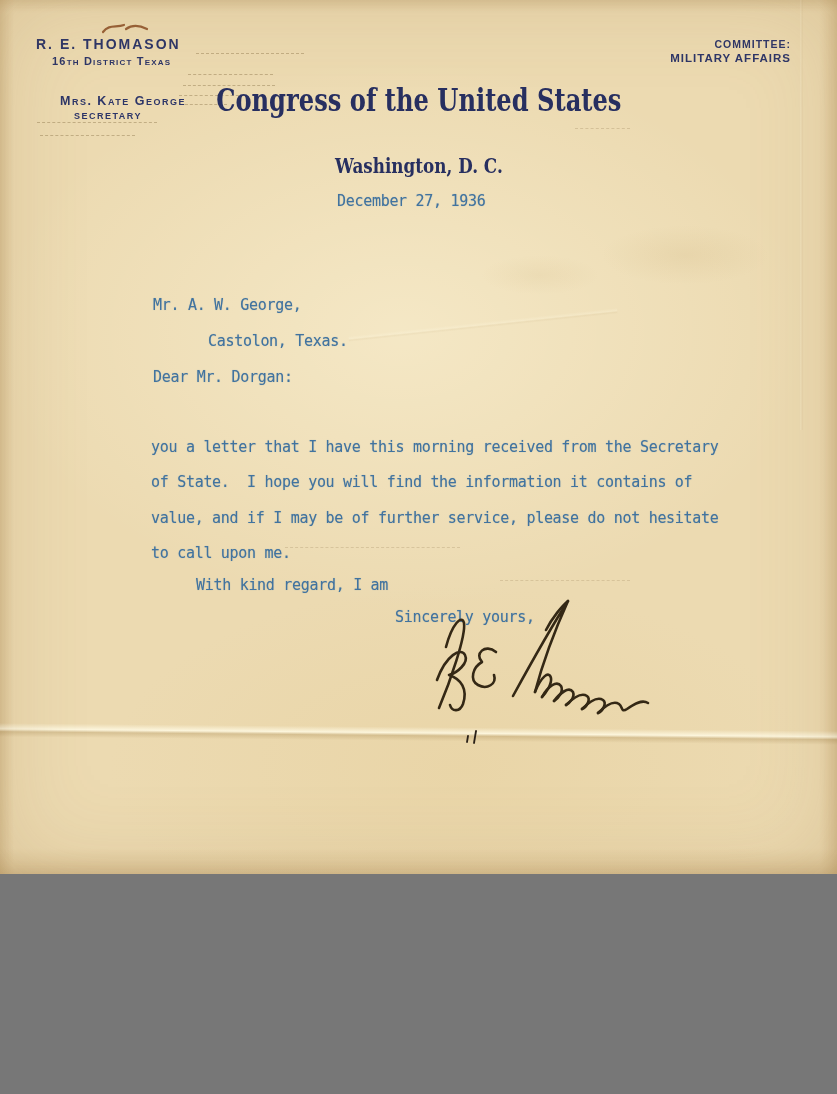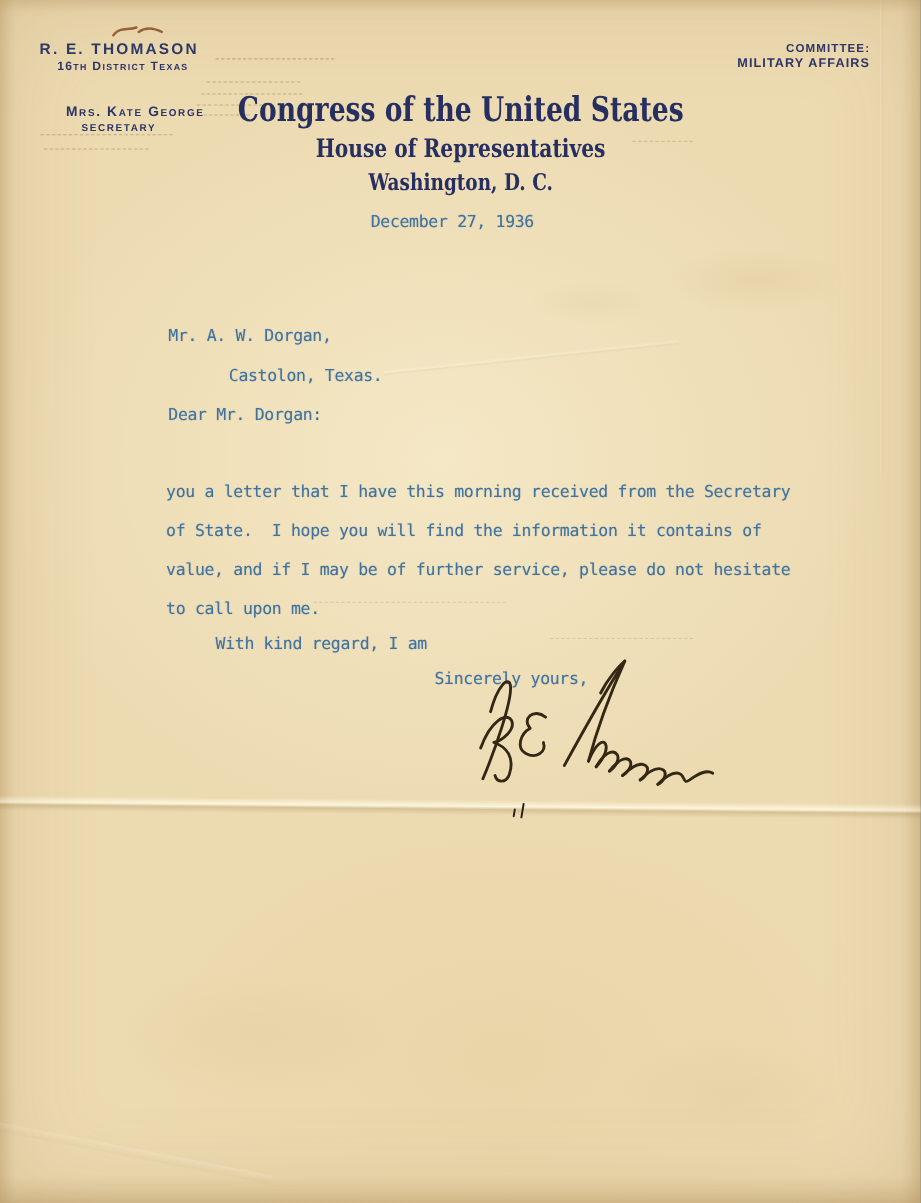--- a/index.html
+++ b/index.html
@@ -1,17 +1,17 @@
 <!DOCTYPE html>
 <html><head>
 <meta charset="utf-8">
 <style>
   html,body{margin:0;padding:0;background:#777;}
   .page{
-    position:relative;width:837px;height:1094px;overflow:hidden;
+    position:relative;width:837px;height:874px;overflow:hidden;
     background-color:#ecdab1;
     background-image:
       radial-gradient(ellipse 70% 45% at 48% 38%, rgba(255,248,222,0.45), rgba(255,248,222,0) 70%),
       radial-gradient(ellipse 60% 30% at 55% 88%, rgba(228,204,150,0.35), rgba(228,204,150,0) 70%),
       linear-gradient(to right, rgba(170,130,70,0.18) 0, rgba(170,130,70,0) 14px),
       linear-gradient(to left, rgba(170,130,70,0.20) 0, rgba(170,130,70,0) 18px),
       linear-gradient(to bottom, rgba(170,130,70,0.14) 0, rgba(170,130,70,0) 12px),
       linear-gradient(to top, rgba(160,120,60,0.22) 0, rgba(160,120,60,0) 26px);
     font-family:"Liberation Sans",sans-serif;
   }
@@ -95,25 +95,24 @@
     <div class="secretary-name">Mrs. Kate George</div>
     <div class="secretary-title">SECRETARY</div>
   </div>
 
   <div class="lh-right">
     <div class="committee-label">COMMITTEE:</div>
     <div class="committee-name">MILITARY AFFAIRS</div>
   </div>
 
   <div class="heading h1"><span>Congress of the United States</span></div>
-  <div class="heading h2"><span>House of Representatives</span></div>
   <div class="heading h3"><span>Washington, D. C.</span></div>
 
   <div class="typed" style="left:337px;top:192px;">December 27, 1936</div>
-  <div class="typed" style="left:153px;top:296px;">Mr. A. W. Dorgan,</div>
+  <div class="typed" style="left:153px;top:296px;">Mr. A. W. George,</div>
   <div class="typed" style="left:208px;top:332px;">Castolon, Texas.</div>
   <div class="typed" style="left:153px;top:368px;">Dear Mr. Dorgan:</div>
 
   <div class="typed" style="left:151px;top:438px;">you a letter that I have this morning received from the Secretary</div>
   <div class="typed" style="left:151px;top:473px;">of State.  I hope you will find the information it contains of</div>
   <div class="typed" style="left:151px;top:509px;">value, and if I may be of further service, please do not hesitate</div>
   <div class="typed" style="left:151px;top:544px;">to call upon me.</div>
 
   <div class="typed" style="left:196px;top:576px;">With kind regard, I am</div>
   <div class="typed" style="left:395px;top:608px;text-align:right;">Sincerely yours,</div>

